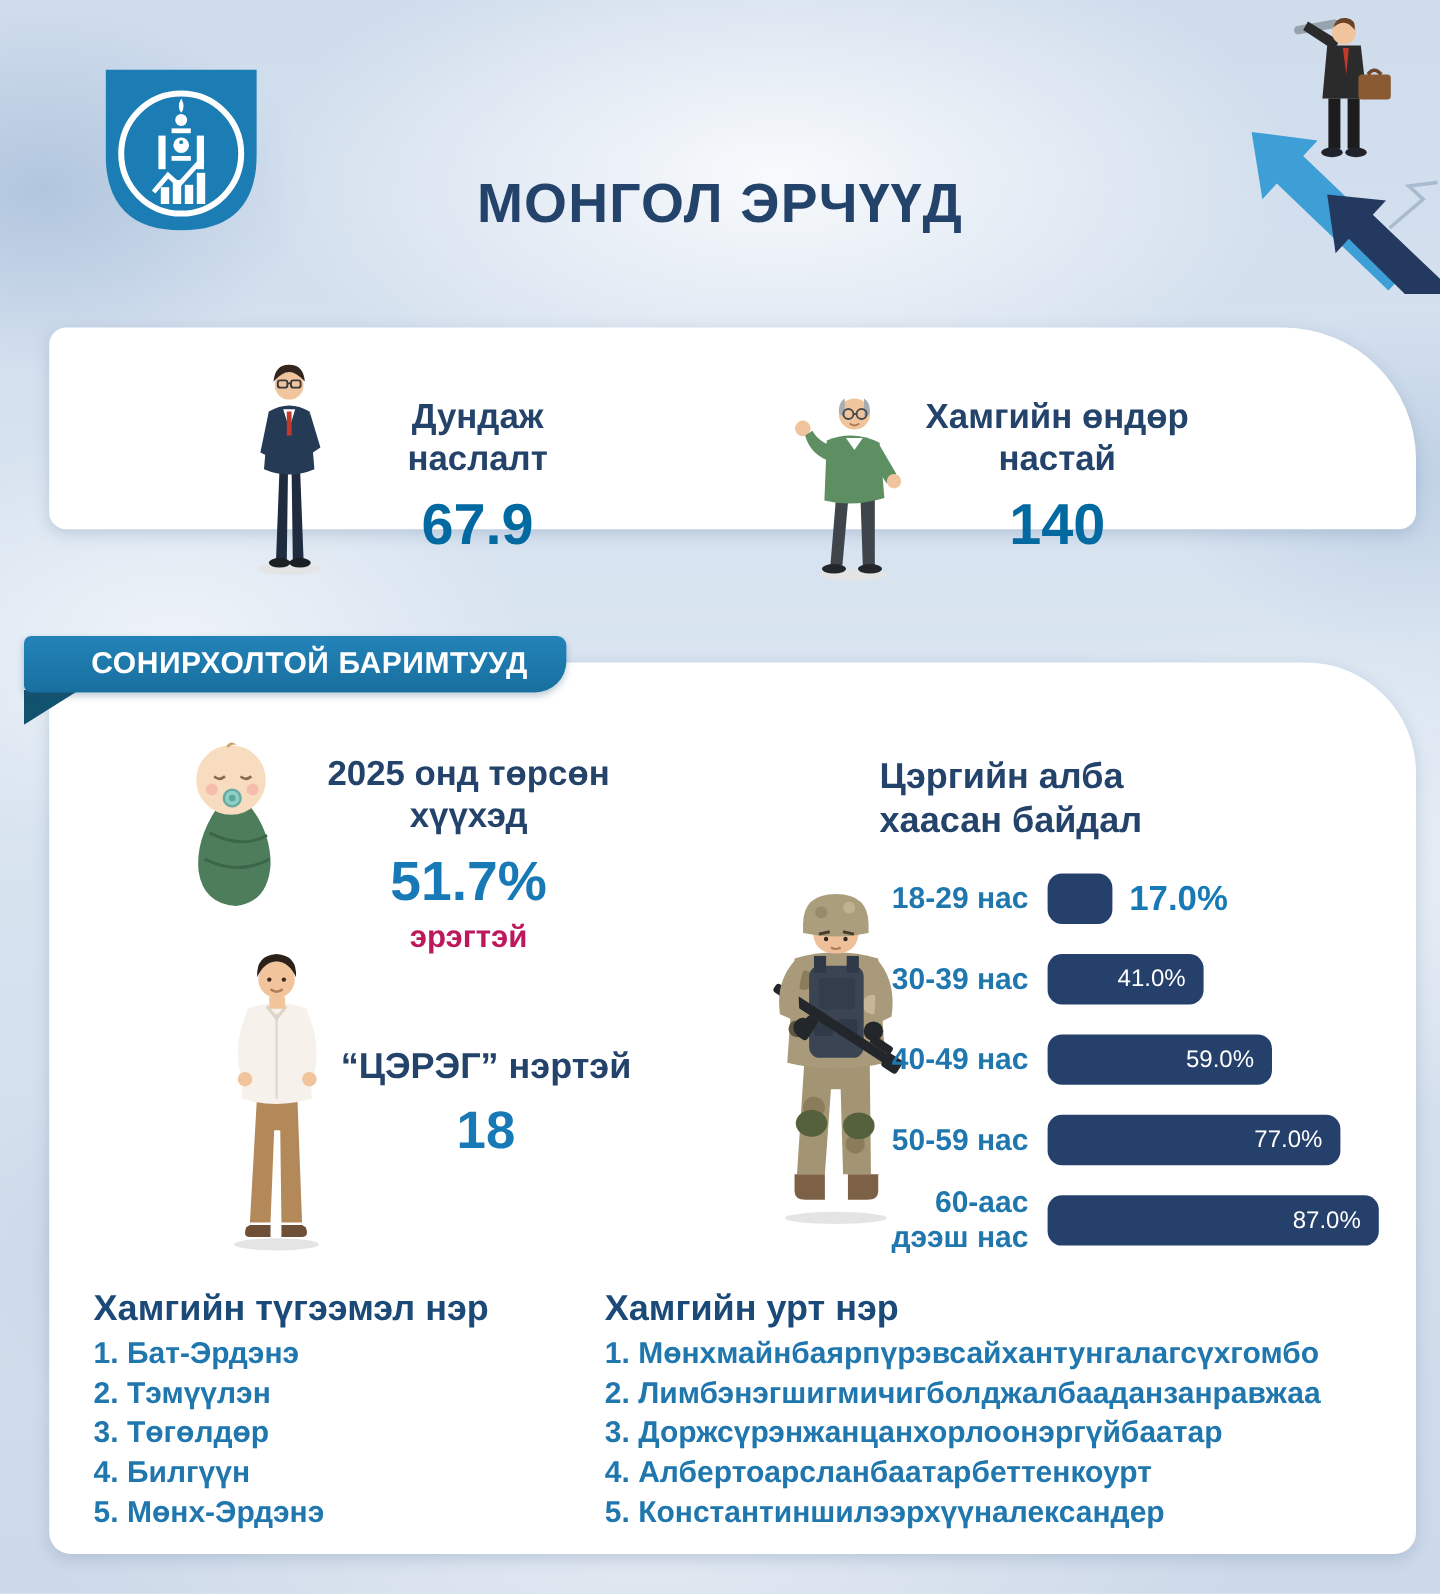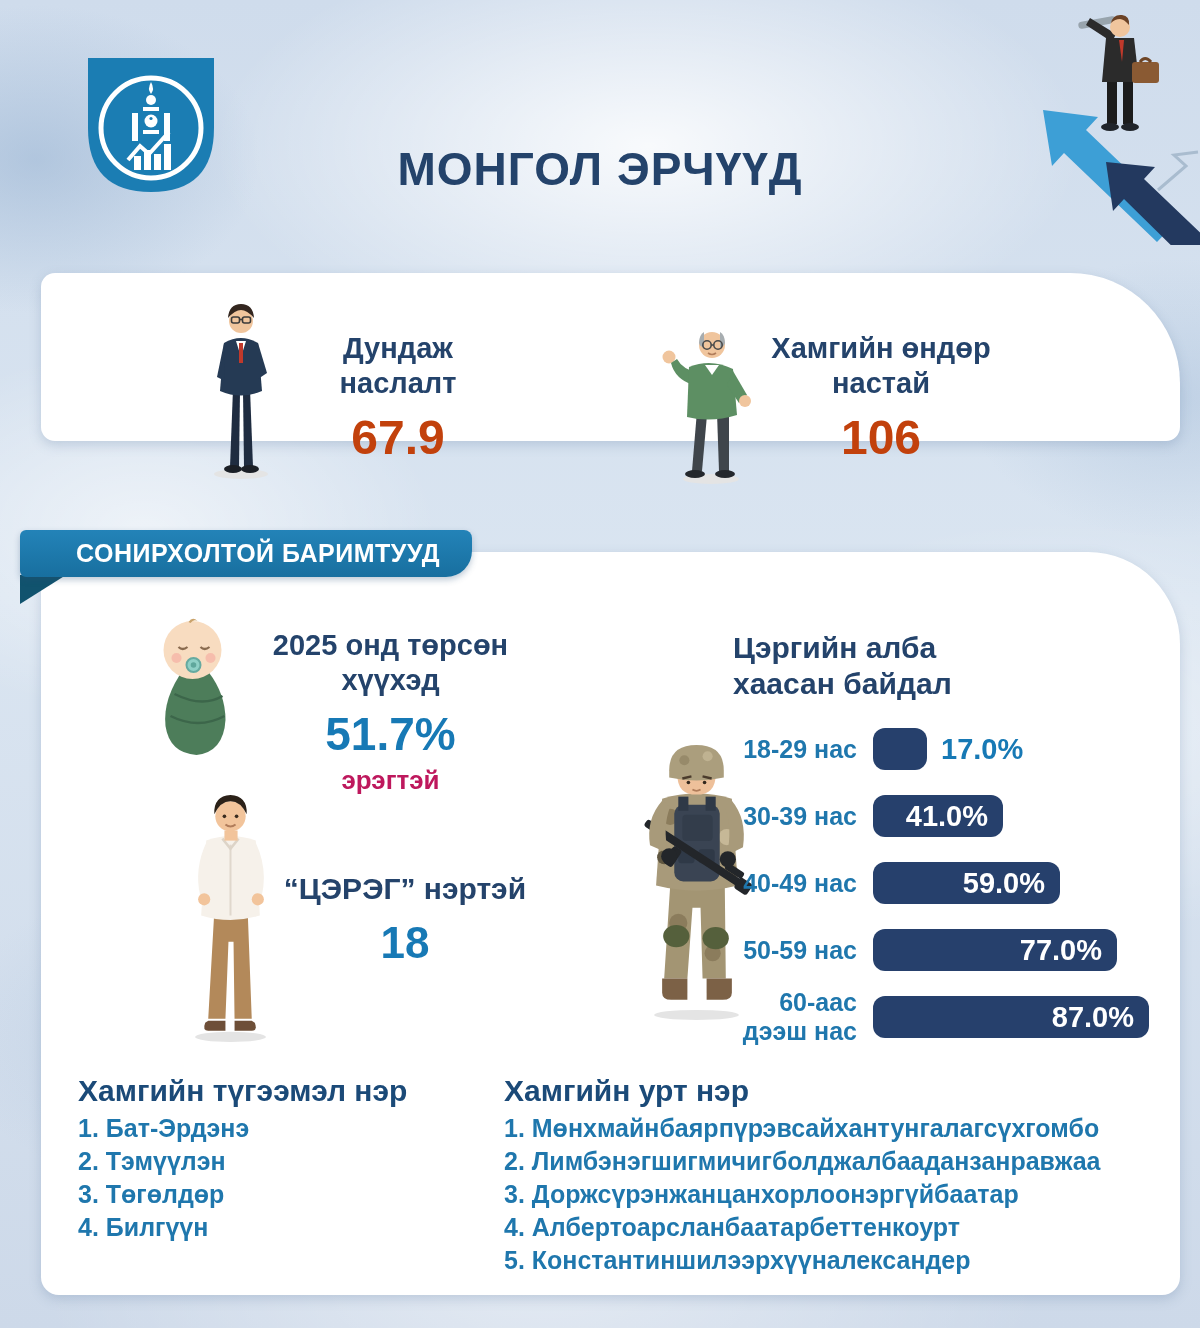--- a/index.html
+++ b/index.html
@@ -25,21 +25,21 @@
     font-size:46px;font-weight:800;color:#24436b;letter-spacing:1px;
   }
   .hero{left:1018px;top:0;width:182px;height:245px;}
   
   .card{background:#fff;box-shadow:0 4px 12px rgba(96,125,160,.28);}
   .card-summary{left:41px;top:273px;width:1139px;height:168px;border-radius:14px 110px 14px 14px;}
   .card-facts{left:41px;top:552px;width:1139px;height:743px;border-radius:10px 92px 18px 18px;}
   
   .stat-text{text-align:center;}
   .stat-label{font-size:29px;font-weight:700;color:#24436b;line-height:1.22;}
-  .stat-value{font-size:48px;font-weight:700;color:#c2410c;margin-top:8px;}
+  .stat-value{font-size:48px;font-weight:700;color:#0369a1;margin-top:8px;}
   .stat1-icon{left:168px;top:26px;width:64px;height:182px;}
   .stat1-text{left:262px;top:58px;width:190px;}
   .stat2-icon{left:618px;top:52px;width:96px;height:160px;}
   .stat2-text{left:700px;top:58px;width:280px;}
   
   .ribbon{
     left:20px;top:530px;width:452px;height:47px;z-index:5;
     background:linear-gradient(180deg,#2383b8,#186f9f);
     border-radius:6px 8px 26px 6px;
     display:flex;align-items:center;padding-left:56px;box-sizing:border-box;
@@ -61,21 +61,21 @@
   .tsereg-label{font-size:30px;font-weight:700;color:#24436b;}
   .tsereg-value{font-size:44px;font-weight:700;color:#1779b5;margin-top:12px;}
   .soldier-icon{left:613px;top:736px;width:168px;height:285px;z-index:2;}
   .chart-title{left:733px;top:630px;width:280px;font-size:30px;font-weight:700;color:#24436b;line-height:1.2;z-index:2;}
   .bar-row{display:flex;align-items:center;height:42px;z-index:2;}
   .bar-row-0{left:729px;top:728px;} .bar-row-1{left:729px;top:795px;}
   .bar-row-2{left:729px;top:862px;} .bar-row-3{left:729px;top:929px;}
   .bar-row-4{left:729px;top:996px;}
   .bar-cat{width:128px;margin-right:16px;text-align:right;font-size:25px;font-weight:600;color:#1f77ad;line-height:1.15;}
   .bar{height:42px;background:#26406c;border-radius:12px;display:flex;align-items:center;justify-content:flex-end;box-sizing:border-box;padding-right:15px;}
-  .bar-val-in{font-size:29px;font-weight:700;color:#ffffff;white-space:nowrap;}
+  .bar-val-in{font-size:20px;font-weight:400;color:#ffffff;white-space:nowrap;}
   .bar-val-out{font-size:29px;font-weight:700;color:#1779b5;margin-left:14px;white-space:nowrap;}
   
   .list-common{left:78px;top:1074px;width:380px;}
   .list-long{left:504px;top:1074px;width:690px;}
   .list-title{font-size:30px;font-weight:700;color:#1b4a78;margin-bottom:4px;}
   .list-item{font-size:25px;font-weight:600;color:#1f77ad;line-height:33px;white-space:nowrap;}
 </style>
 </head>
 <body>
 
@@ -157,21 +157,21 @@
     <circle cx="53" cy="20" r="13" fill="#f0c59d"></circle>
     <path d="M40 18 Q40 10 45 7 L45 22 Q41 22 40 18 Z" fill="#a7adb0"></path>
     <path d="M66 18 Q66 10 61 7 L61 22 Q65 22 66 18 Z" fill="#a7adb0"></path>
     <circle cx="48" cy="20" r="4.2" fill="none" stroke="#4a4a4a" stroke-width="1.6"></circle>
     <circle cx="59" cy="20" r="4.2" fill="none" stroke="#4a4a4a" stroke-width="1.6"></circle>
     <line x1="52.2" y1="20" x2="54.8" y2="20" stroke="#4a4a4a" stroke-width="1.6"></line>
     <path d="M49 28 q4 3 8 0" stroke="#b07c5a" stroke-width="1.6" fill="none"></path>
   </svg>
   <div class="abs stat-text stat2-text">
     <div class="stat-label">Хамгийн өндөр настай</div>
-    <div class="stat-value">106</div>
+    <div class="stat-value">140</div>
   </div>
 </div>
 
 <div class="abs ribbon">
   <span class="ribbon-label">СОНИРХОЛТОЙ БАРИМТУУД</span>
 </div>
 <div class="abs ribbon-fold"></div>
 
 <div class="abs card card-facts"></div>
 
@@ -289,20 +289,21 @@
     <span class="bar-val-in">87.0%</span>
   </div>
 </div>
 
 <div class="abs list-common">
   <div class="list-title">Хамгийн түгээмэл нэр</div>
   <div class="list-item">1. Бат-Эрдэнэ</div>
   <div class="list-item">2. Тэмүүлэн</div>
   <div class="list-item">3. Төгөлдөр</div>
   <div class="list-item">4. Билгүүн</div>
+  <div class="list-item">5. Мөнх-Эрдэнэ</div>
 </div>
 <div class="abs list-long">
   <div class="list-title">Хамгийн урт нэр</div>
   <div class="list-item">1. Мөнхмайнбаярпүрэвсайхантунгалагсүхгомбо</div>
   <div class="list-item">2. Лимбэнэгшигмичигболджалбааданзанравжаа</div>
   <div class="list-item">3. Доржсүрэнжанцанхорлоонэргүйбаатар</div>
   <div class="list-item">4. Албертоарсланбаатарбеттенкоурт</div>
   <div class="list-item">5. Константиншилээрхүүналександер</div>
 </div>
 

